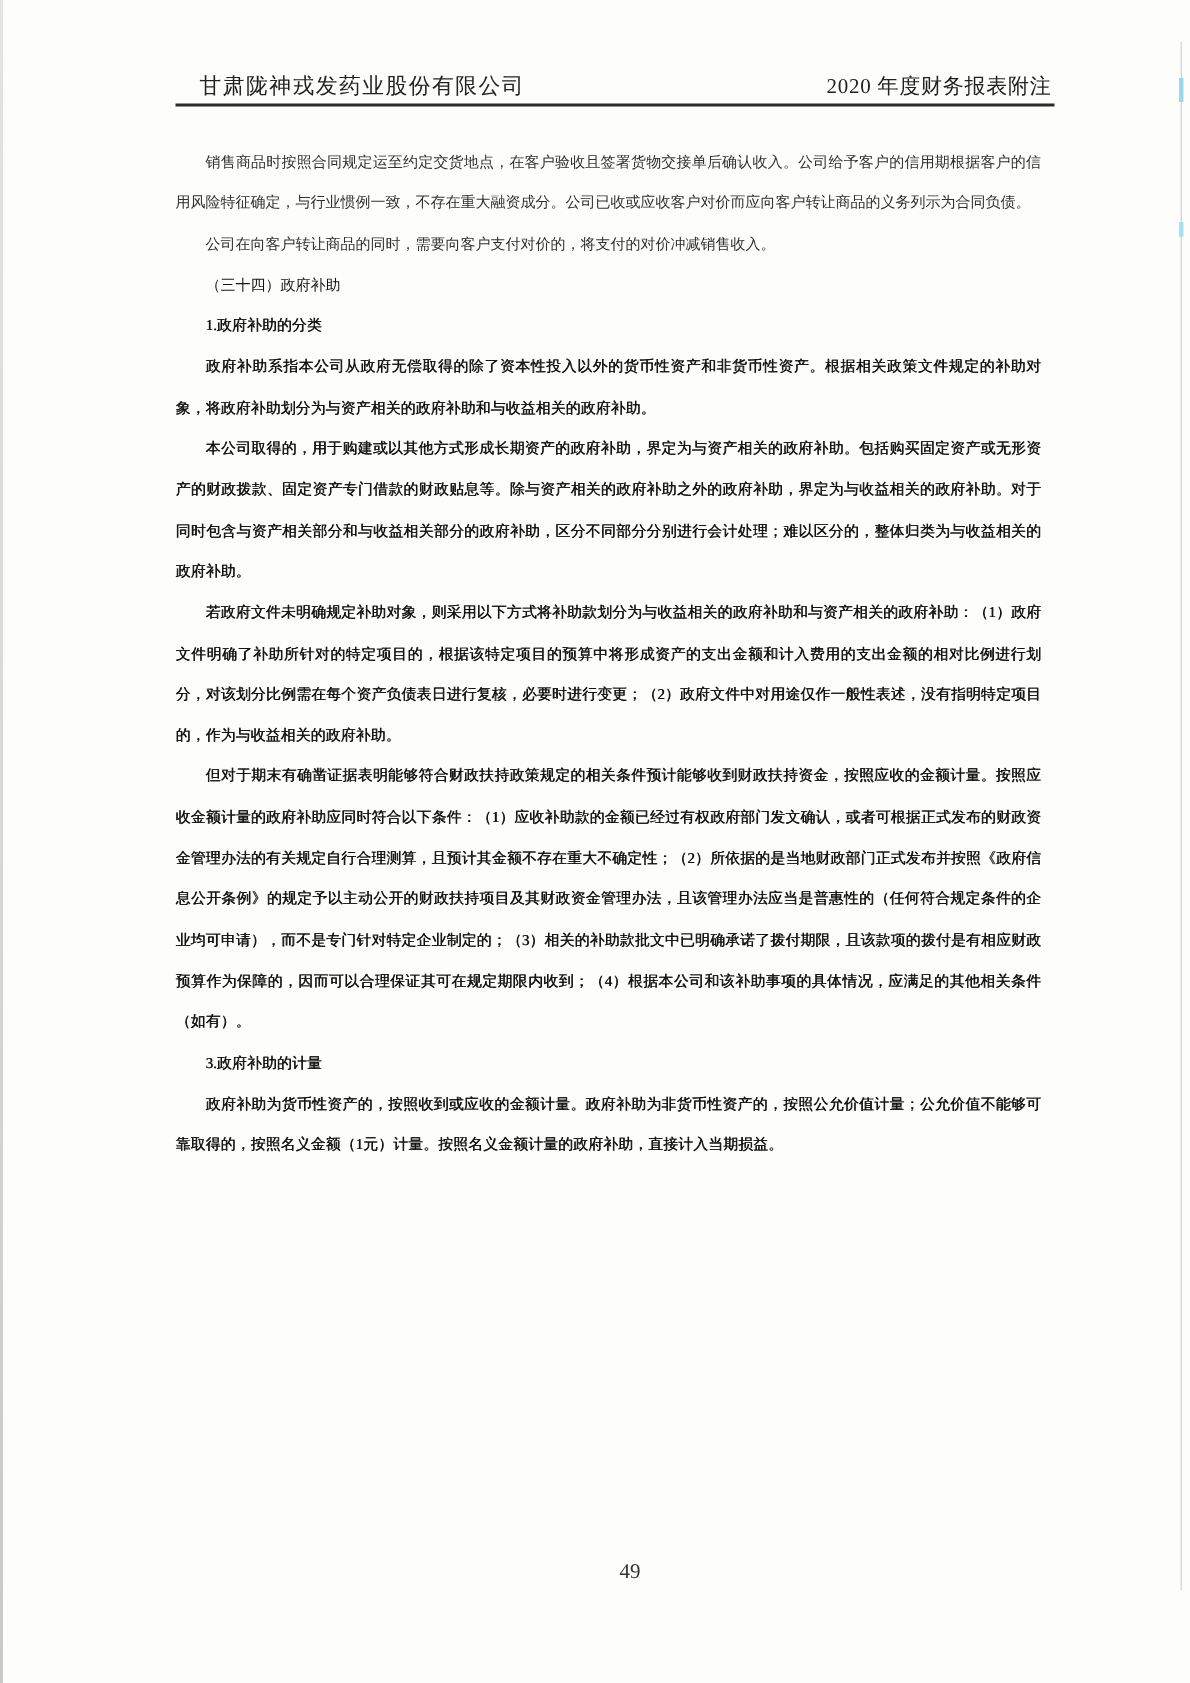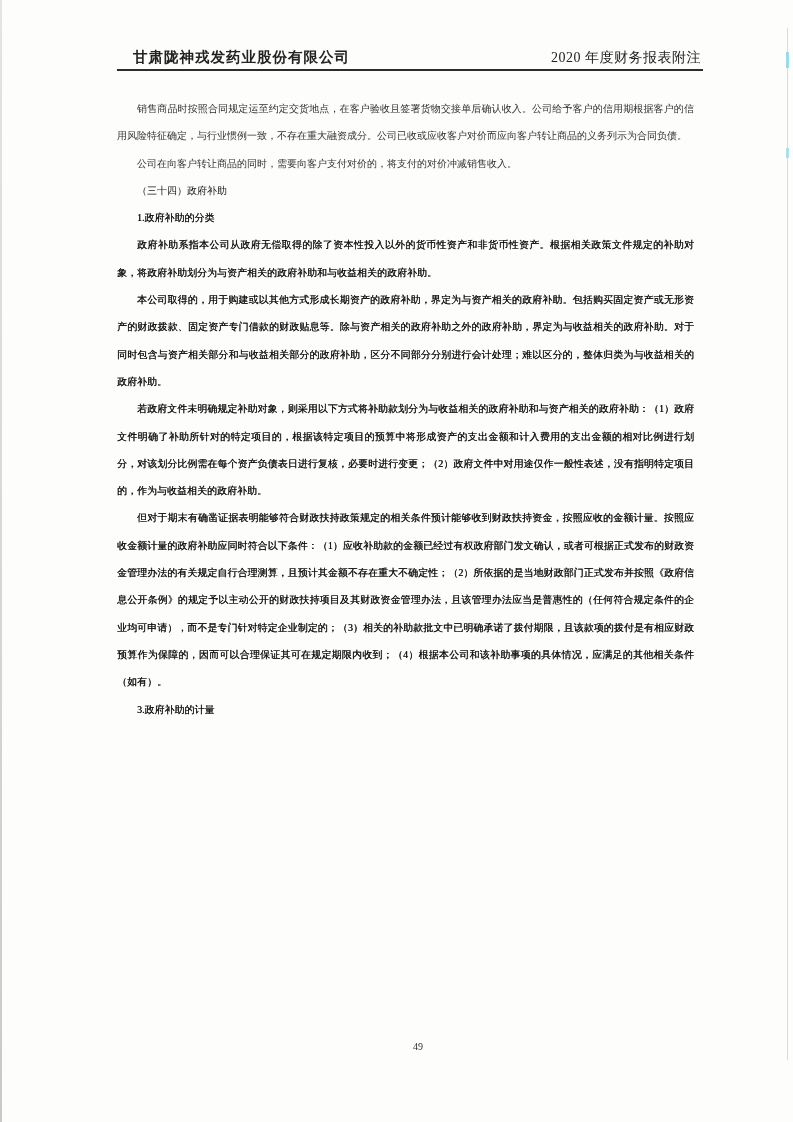--- a/index.html
+++ b/index.html
@@ -30,21 +30,21 @@
     background: #8fd8ea; opacity: .9;
   }
   .edge-tick-2 {
     position: absolute; left: 786px; top: 148px;
     width: 3px; height: 10px;
     background: #9adcec; opacity: .8;
   }
   
   .header-left {
     position: absolute; left: 133px; top: 48px;
-    font-size: 14.5px; font-weight: bold;
+    font-size: 14.5px; font-weight: normal;
     letter-spacing: 1px; white-space: nowrap;
     color: #222;
   }
   .header-right {
     position: absolute; right: 92px; top: 49px;
     font-size: 14px; letter-spacing: .5px; white-space: nowrap;
     color: #222;
   }
   .header-rule {
     position: absolute; left: 117px; top: 69px;
@@ -69,21 +69,21 @@
     color: #141414;
     text-shadow: 0.35px 0 0 currentColor;
   }
   .heading-bold {
     font-weight: normal;
     color: #141414;
   }
   
   .page-number {
     position: absolute; left: 413px; top: 1041px;
-    font-size: 10px; color: #333;
+    font-size: 14px; color: #333;
   }
 </style>
 </head>
 <body>
 
 <div class="edge-left"></div>
 <div class="edge-right"></div>
 <div class="edge-tick-1"></div>
 <div class="edge-tick-2"></div>
 
@@ -94,15 +94,16 @@
 <div class="content">
   <p class="para-light">销售商品时按照合同规定运至约定交货地点，在客户验收且签署货物交接单后确认收入。公司给予客户的信用期根据客户的信用风险特征确定，与行业惯例一致，不存在重大融资成分。公司已收或应收客户对价而应向客户转让商品的义务列示为合同负债。</p>
   <p class="para-light">公司在向客户转让商品的同时，需要向客户支付对价的，将支付的对价冲减销售收入。</p>
   <p class="heading-bold">（三十四）政府补助</p>
   <p class="ink-heavy">1.政府补助的分类</p>
   <p class="ink-heavy">政府补助系指本公司从政府无偿取得的除了资本性投入以外的货币性资产和非货币性资产。根据相关政策文件规定的补助对象，将政府补助划分为与资产相关的政府补助和与收益相关的政府补助。</p>
   <p class="ink-heavy">本公司取得的，用于购建或以其他方式形成长期资产的政府补助，界定为与资产相关的政府补助。包括购买固定资产或无形资产的财政拨款、固定资产专门借款的财政贴息等。除与资产相关的政府补助之外的政府补助，界定为与收益相关的政府补助。对于同时包含与资产相关部分和与收益相关部分的政府补助，区分不同部分分别进行会计处理；难以区分的，整体归类为与收益相关的政府补助。</p>
   <p class="ink-heavy">若政府文件未明确规定补助对象，则采用以下方式将补助款划分为与收益相关的政府补助和与资产相关的政府补助：（1）政府文件明确了补助所针对的特定项目的，根据该特定项目的预算中将形成资产的支出金额和计入费用的支出金额的相对比例进行划分，对该划分比例需在每个资产负债表日进行复核，必要时进行变更；（2）政府文件中对用途仅作一般性表述，没有指明特定项目的，作为与收益相关的政府补助。</p>
   <p class="ink-heavy">但对于期末有确凿证据表明能够符合财政扶持政策规定的相关条件预计能够收到财政扶持资金，按照应收的金额计量。按照应收金额计量的政府补助应同时符合以下条件：（1）应收补助款的金额已经过有权政府部门发文确认，或者可根据正式发布的财政资金管理办法的有关规定自行合理测算，且预计其金额不存在重大不确定性；（2）所依据的是当地财政部门正式发布并按照《政府信息公开条例》的规定予以主动公开的财政扶持项目及其财政资金管理办法，且该管理办法应当是普惠性的（任何符合规定条件的企业均可申请），而不是专门针对特定企业制定的；（3）相关的补助款批文中已明确承诺了拨付期限，且该款项的拨付是有相应财政预算作为保障的，因而可以合理保证其可在规定期限内收到；（4）根据本公司和该补助事项的具体情况，应满足的其他相关条件（如有）。</p>
   <p class="ink-heavy">3.政府补助的计量</p>
+  <p class="ink-heavy">政府补助为货币性资产的，按照收到或应收的金额计量。政府补助为非货币性资产的，按照公允价值计量；公允价值不能够可靠取得的，按照名义金额（1元）计量。按照名义金额计量的政府补助，直接计入当期损益。</p>
 </div>
 
 <div class="page-number">49</div>
 
 </body></html>

